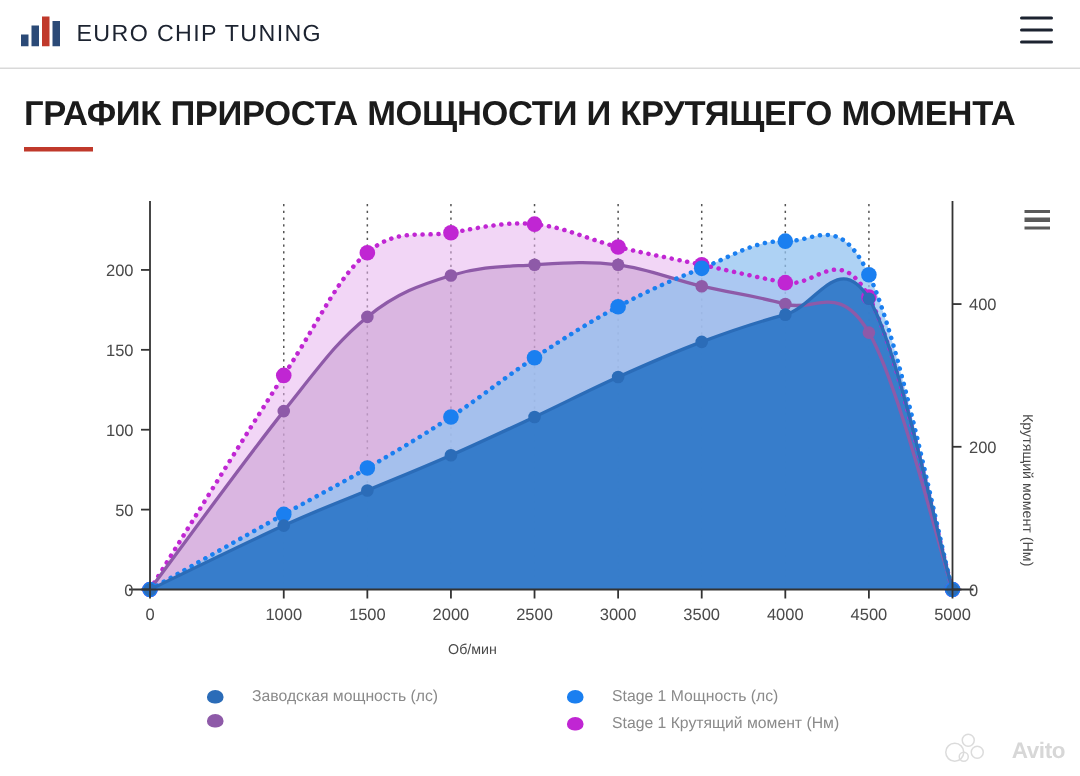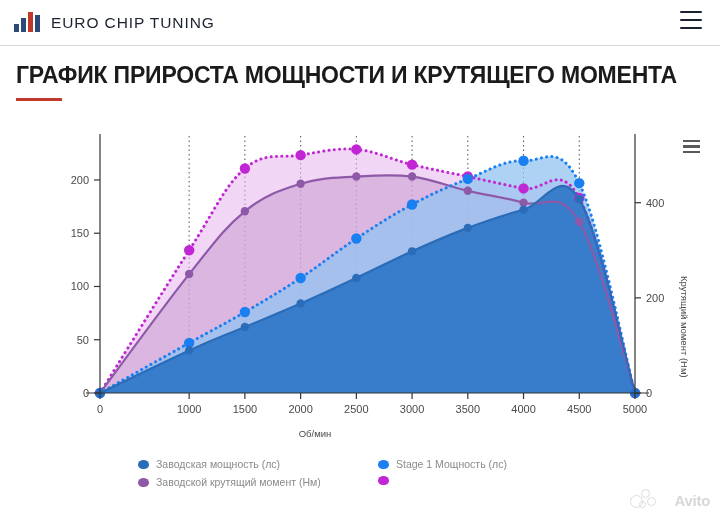--- a/index.html
+++ b/index.html
@@ -61,21 +61,21 @@
   .x-title { left:0; top:310px; width:630px; text-align:center; }
 
   
   .legend {
     position:absolute; left:0; top:340px; width:720px;
     display:flex; justify-content:center; gap:0;
   }
   .legend-col { display:flex; flex-direction:column; gap:6px; }
   .legend-col.col-a { width:300px; padding-left:78px; }
   .legend-col.col-b { width:300px; padding-left:18px; }
-  .legend-item { display:flex; align-items:center; gap:7px; cursor:pointer;text-align:center; }
+  .legend-item { display:flex; align-items:center; gap:19px; cursor:pointer;text-align:center; }
   .legend-swatch { width:11px; height:9px; border-radius:50% 50% 45% 45%; flex:none; }
   .legend-label { font-size:10.5px; color:#8a8a8a; white-space:nowrap; }
 
   .watermark {
     position:absolute; right:10px; bottom:6px;
     display:flex; align-items:center; gap:19px; opacity:0.5;
   }
   .wm-circles { position:relative; width:26px; height:22px; }
   .wm-circles i { position:absolute; border:1.6px solid #b9b9b9; border-radius:50%; display:block; }
   .wm-text { font-size:15px; color:#b0b0b0; font-weight:bold; letter-spacing:-0.3px; }
@@ -227,30 +227,30 @@
     <div class="axis-title x-title">Об/мин</div>
 
     <div class="legend">
       <div class="legend-col col-a">
         <div class="legend-item">
           <span class="legend-swatch" style="background:#2b6cb8"></span>
           <span class="legend-label">Заводская мощность (лс)</span>
         </div>
         <div class="legend-item">
           <span class="legend-swatch" style="background:#8e5aa8"></span>
-          <span class="legend-label">Заводской крутящий момент (Нм)</span>
         </div>
       </div>
       <div class="legend-col col-b">
         <div class="legend-item">
           <span class="legend-swatch" style="background:#1a7ff0"></span>
           <span class="legend-label">Stage 1 Мощность (лс)</span>
         </div>
         <div class="legend-item">
           <span class="legend-swatch" style="background:#c026d3"></span>
+          <span class="legend-label">Stage 1 Крутящий момент (Нм)</span>
         </div>
       </div>
     </div>
 
     <div class="watermark">
       <span class="wm-circles">
         <i style="left:0;top:6px;width:13px;height:13px;"></i>
         <i style="left:11px;top:0;width:9px;height:9px;"></i>
         <i style="left:17px;top:8px;width:9px;height:9px;"></i>
         <i style="left:9px;top:12px;width:7px;height:7px;"></i>

